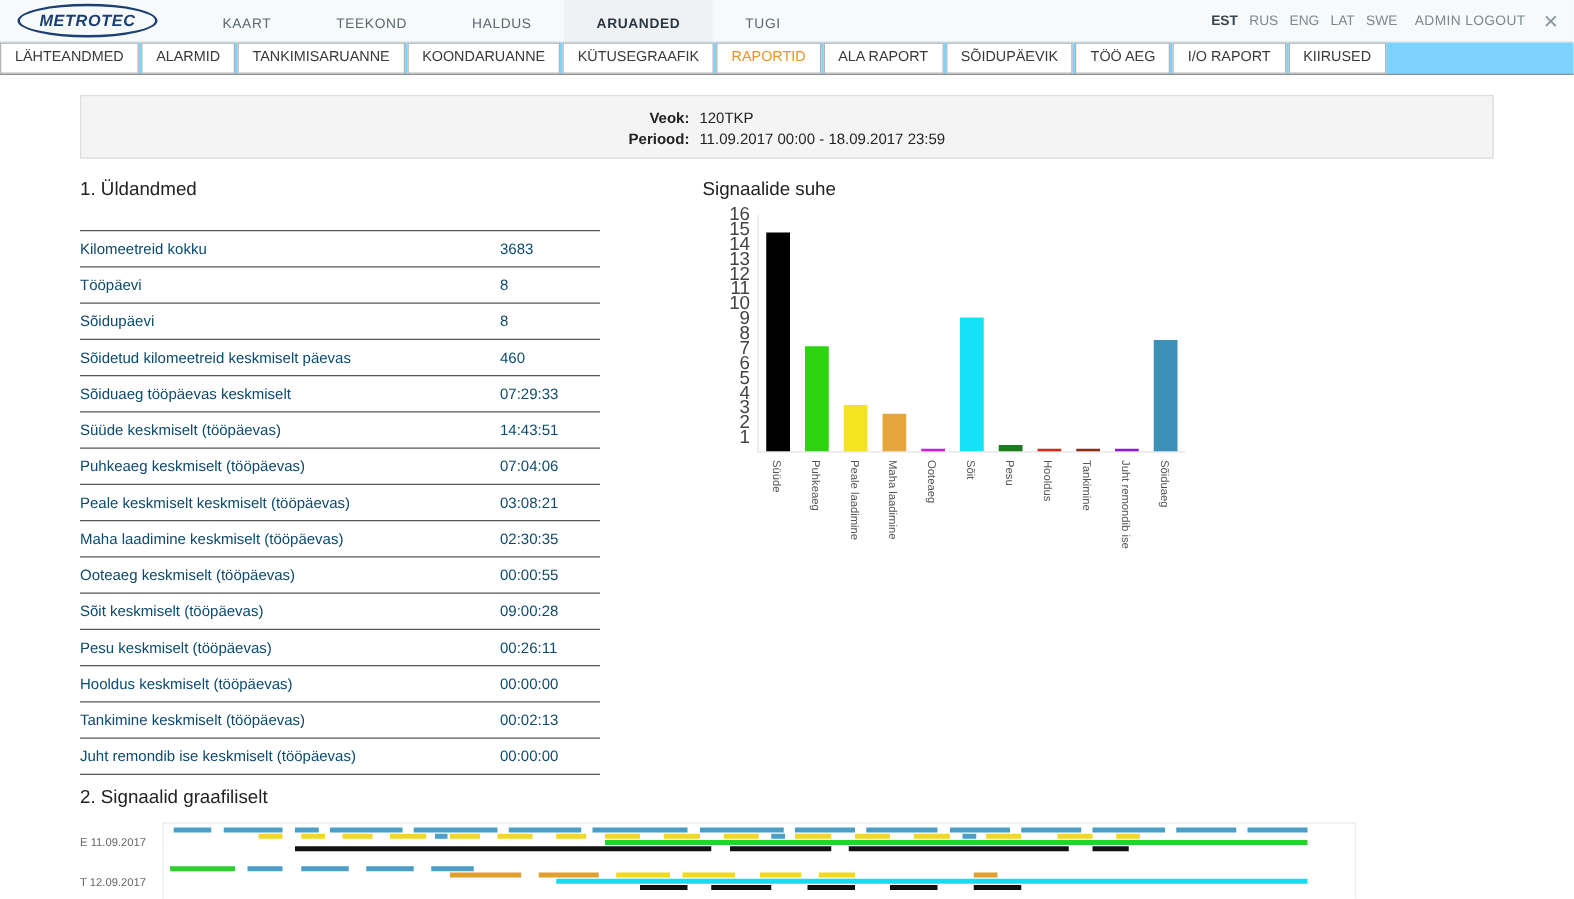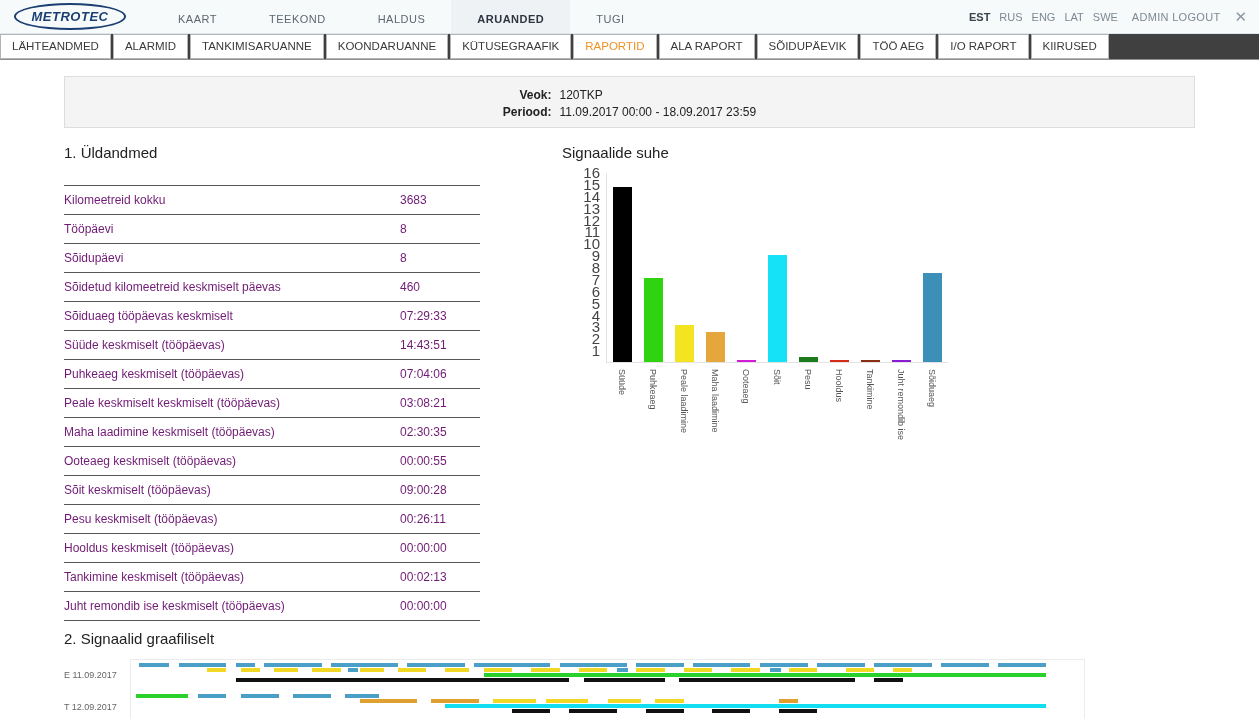--- a/index.html
+++ b/index.html
@@ -18,40 +18,40 @@
     color:#5b6770;cursor:pointer;white-space:nowrap;}
   .nav-item.active{color:#2b3640;font-weight:bold;background:#eef2f5;}
   .top-right{margin-left:auto;display:flex;align-items:center;padding-right:12px;}
   .lang-list{display:flex;gap:9px;}
   .lang{font-size:11px;color:#7d8892;cursor:pointer;}
   .lang.active{color:#39434c;font-weight:bold;}
   .logout{font-size:11px;color:#7d8892;letter-spacing:.3px;margin-left:14px;cursor:pointer;white-space:nowrap;}
   .close-icon{font-size:15px;color:#8a97a1;margin-left:14px;cursor:pointer;}
 
   
-  .tabbar{display:flex;background:#404040;border-bottom:1px solid #8f8f8f;height:26px;align-items:flex-start;}
+  .tabbar{display:flex;background:#7dd3fc;border-bottom:1px solid #8f8f8f;height:26px;align-items:flex-start;}
   .tab{border:1px solid #b4b4b4;margin-right:2px;padding:0 11px;line-height:23px;height:25px;
     font-size:11.5px;color:#3a3a3a;background:#fff;cursor:pointer;white-space:nowrap;}
   .tab.active{color:#ef9226;}
 
   
   .report-header{margin:16px 64px 0;background:#f4f4f4;border:1px solid #ddd;
     padding:8px 0;text-align:center;}
   .rh-grid{display:inline-grid;grid-template-columns:auto auto;column-gap:8px;row-gap:3px;
     font-size:12px;color:#222;}
   .rh-label{font-weight:bold;text-align:right;}
   .rh-value{text-align:left;}
 
   
   .content{display:flex;padding:0 64px;}
   .left-col{width:416px;flex:none;}
   .section-title{font-size:15px;font-weight:400;color:#222;margin:16px 0 24px;}
   .g-table{border-top:1px solid #555;}
   .g-row{display:flex;align-items:center;height:29px;border-bottom:1px solid #555;
-    font-size:12px;color:#701a75;}
+    font-size:12px;color:#0c4a6e;}
   .g-label{flex:1;padding-right:8px;}
   .g-value{width:80px;}
 
   
   .right-col{margin-left:82px;}
   .chart-title{font-size:15px;font-weight:400;color:#222;margin:16px 0 12px;}
   .chart-body{display:flex;}
   .y-axis{position:relative;width:44px;height:190px;flex:none;}
   .y-tick{position:absolute;right:6px;font-size:15px;color:#444;line-height:10px;}
   .bars{display:flex;align-items:flex-end;height:190px;

